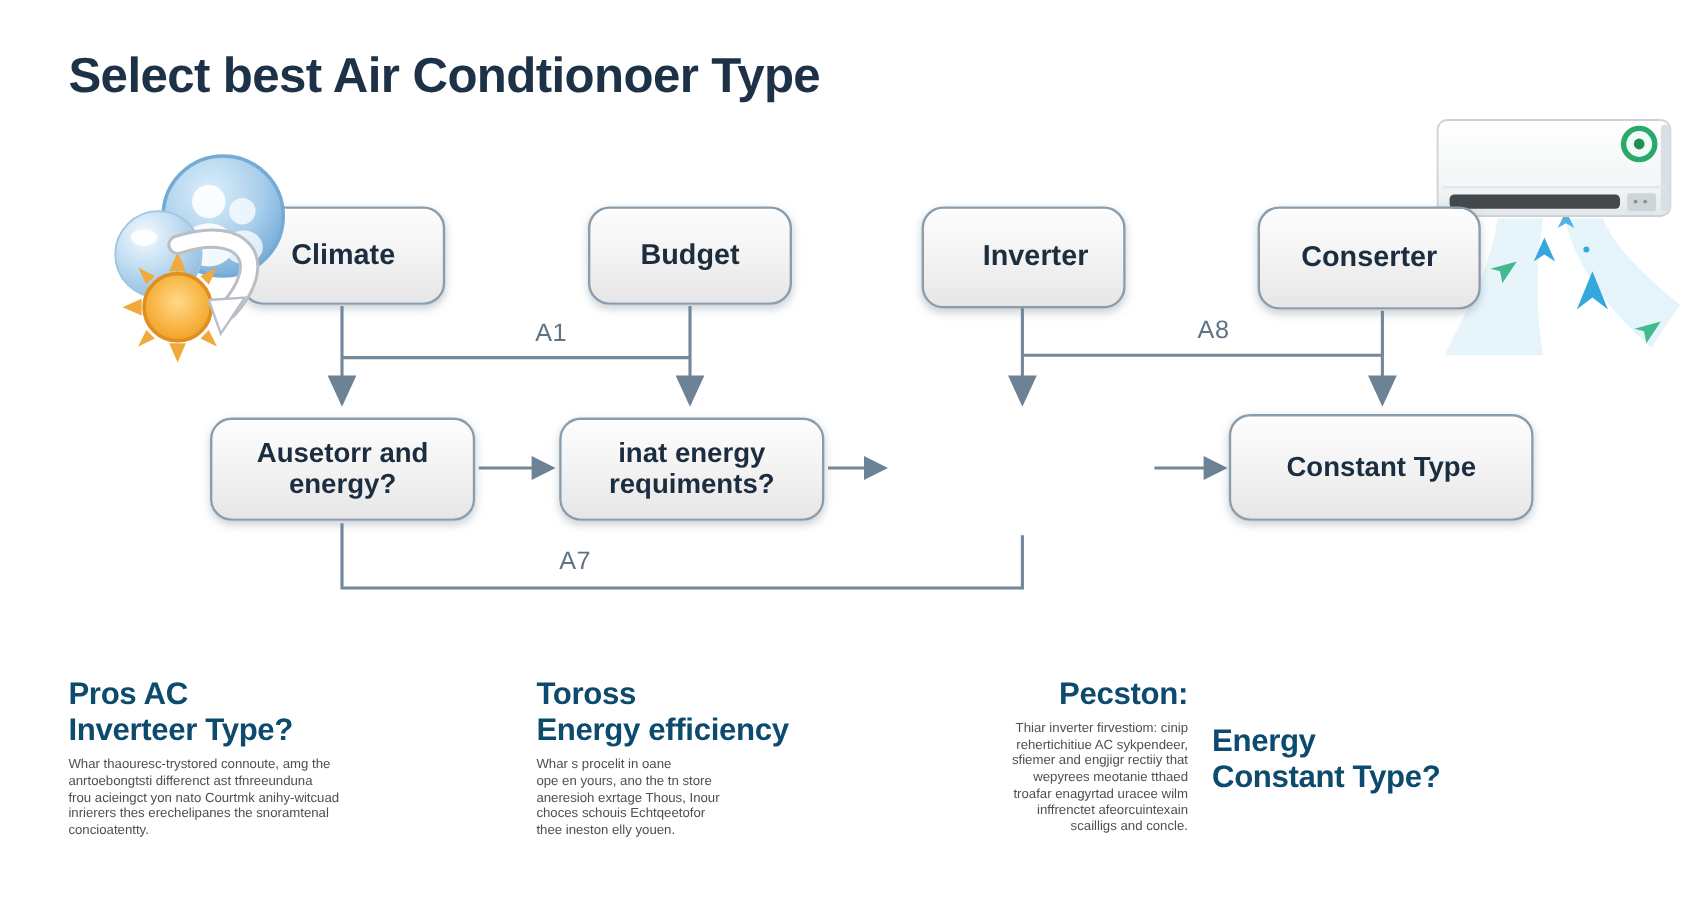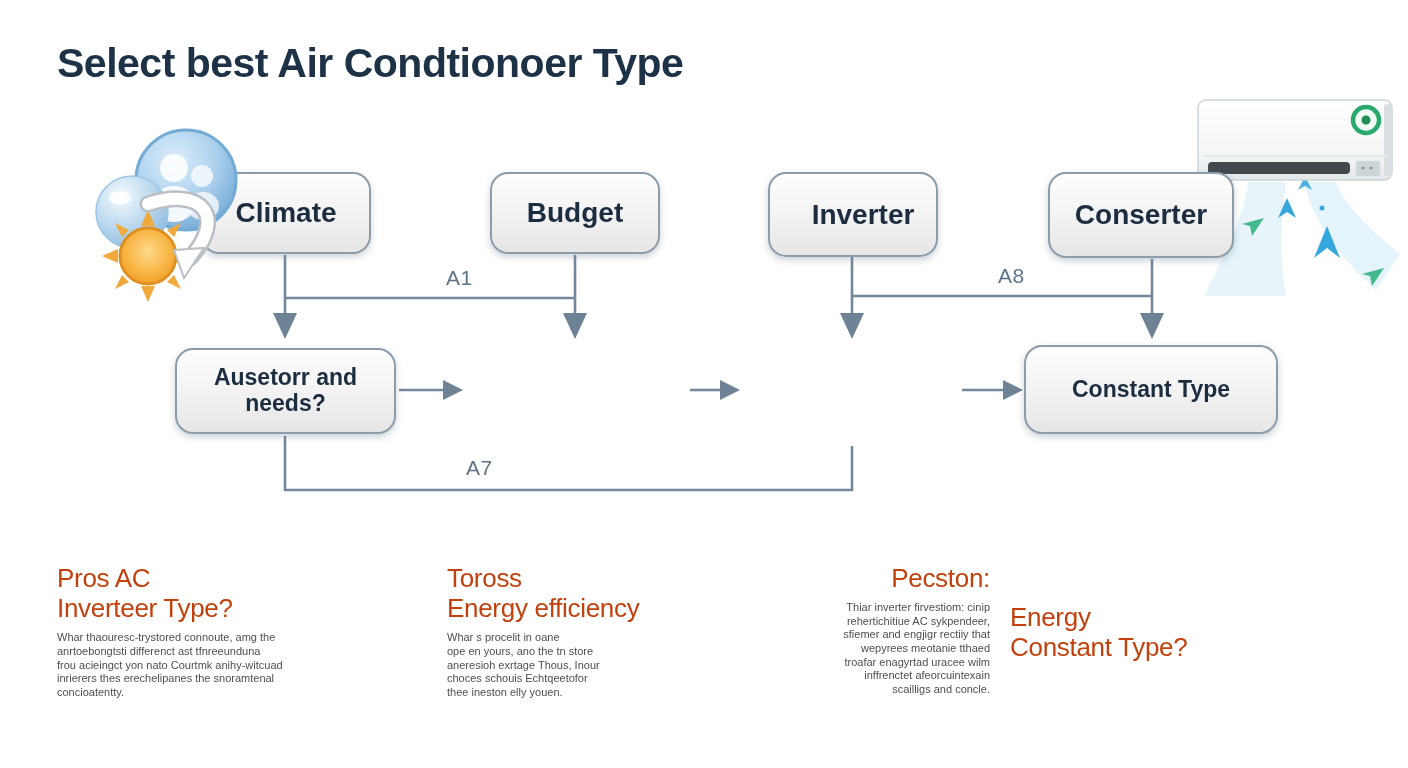--- a/index.html
+++ b/index.html
@@ -14,33 +14,33 @@
   .connector-layer { position:absolute; left:0; top:0; width:1408px; height:768px; z-index:1; }
 
   .flow-box {
     position:absolute; z-index:2;
     display:flex; align-items:center; justify-content:center;
     background:linear-gradient(180deg,#fdfdfd 0%, #f3f3f3 50%, #e6e6e7 100%);
     border:2.5px solid #8b9cab; border-radius:18px;
     box-shadow:0 3px 7px rgba(110,125,140,.35), inset 0 1px 0 #ffffff;
     font-weight:bold; color:#1b2d3f; text-align:center; white-space:pre-line; line-height:1.12;
   }
-  .flow-box.top { font-size:28px; }
+  .flow-box.top { font-size:24px; }
   .flow-box.mid { font-size:23px; }
 
   .connector-label {
     position:absolute; z-index:3; font-size:21px; color:#5f7387; letter-spacing:0.5px;
   }
 
   .icon-cluster { position:absolute; left:86px; top:110px; width:192px; height:198px; z-index:3; }
   .ac-wrap { position:absolute; left:1186px; top:86px; width:222px; height:214px; z-index:0; }
 
   .col { position:absolute; top:563px; z-index:2; }
   .col-heading {
-    font-size:26px; font-weight:normal; color:#c2410c; line-height:1.16; white-space:pre-line;
+    font-size:26px; font-weight:bold; color:#0c4a6e; line-height:1.16; white-space:pre-line;
     margin-bottom:8px; letter-spacing:-0.3px;
   }
   .col-body {
     font-size:11px; color:#4e4f54; line-height:1.24; white-space:pre-line;
   }
   .col1 { left:57px;  width:340px; }
   .col2 { left:447px; width:270px; }
   .col3 { left:730px; width:260px;text-align:right; }
   .col4 { left:1010px;width:340px;margin-top:39px; }
 </style>
@@ -82,21 +82,23 @@
   <div class="connector-label" style="left:446px; top:266px;">A1</div>
   <div class="connector-label" style="left:998px; top:264px;">A8</div>
   <div class="connector-label" style="left:466px; top:456px;">A7</div>
 
   <div class="flow-box top" style="left:201px; top:172px; width:170px; height:82px;">Climate</div>
   <div class="flow-box top" style="left:490px; top:172px; width:170px; height:82px;">Budget</div>
   <div class="flow-box top" style="left:768px; top:172px; width:170px; height:85px;padding-left:20px;">Inverter</div>
   <div class="flow-box top" style="left:1048px; top:172px; width:186px; height:86px;">Conserter</div>
 
   <div class="flow-box mid" style="left:175px; top:348px; width:221px; height:86px;">Ausetorr and
-needs?</div>
+energy?</div>
+  <div class="flow-box mid" style="left:466px; top:348px; width:221px; height:86px;">inat energy
+requiments?</div>
   <div class="flow-box mid" style="left:1024px; top:345px; width:254px; height:89px;">Constant Type</div>
 
   <svg class="icon-cluster" viewBox="0 0 192 198">
     <defs>
       <radialGradient id="gPeople" cx="38%" cy="30%" r="80%">
         <stop offset="0%" stop-color="#ddeefb"></stop>
           <stop offset="55%" stop-color="#a9cfec"></stop>
           <stop offset="100%" stop-color="#6ba4d3"></stop>
       </radialGradient>
       <radialGradient id="gSphere" cx="35%" cy="28%" r="85%">

